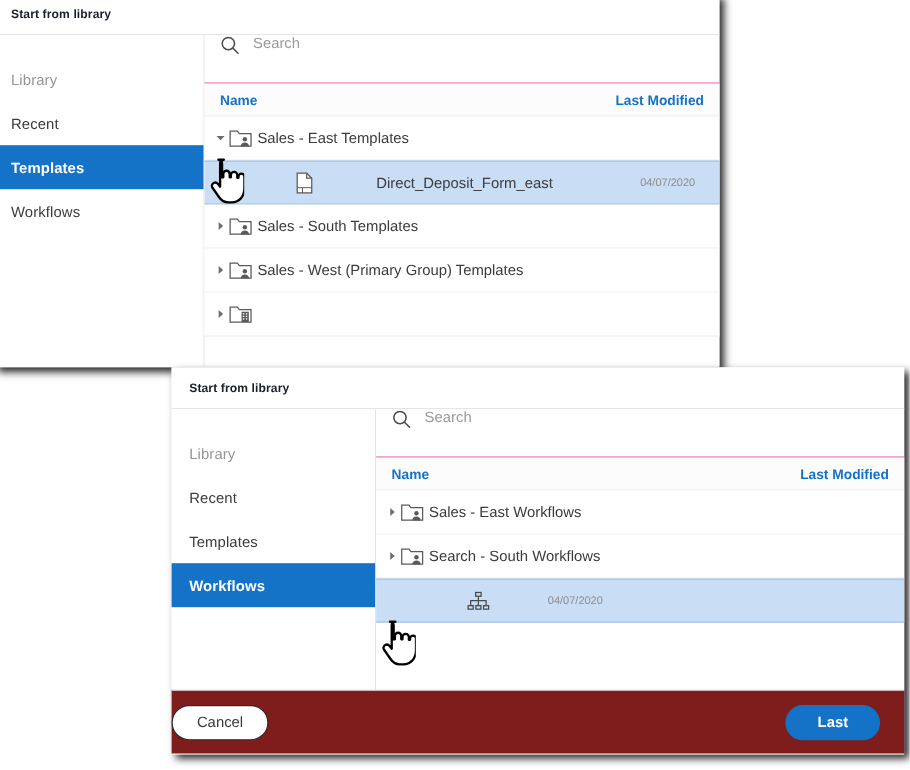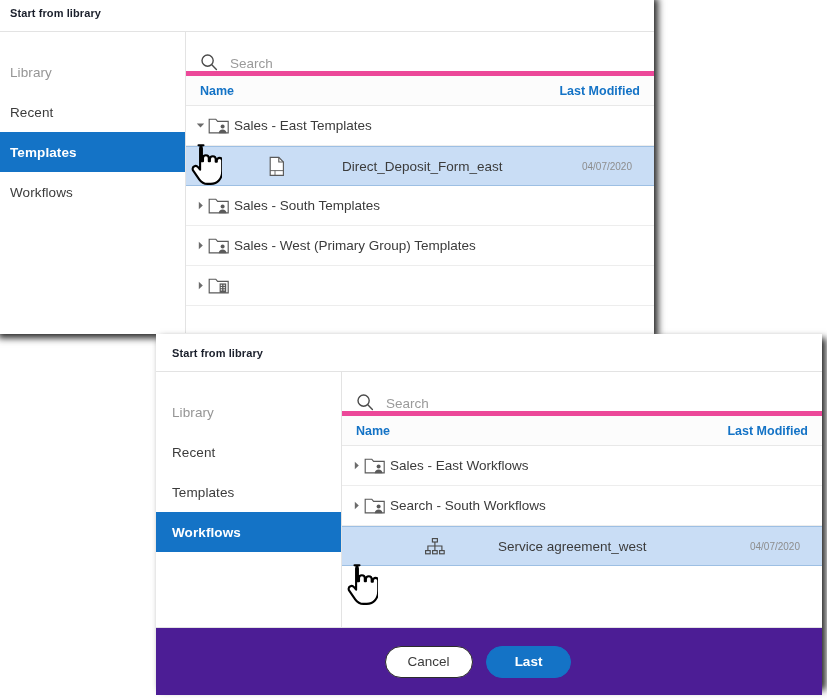--- a/index.html
+++ b/index.html
@@ -56,23 +56,23 @@
     background: #1473c6;
     color: #ffffff;
     font-weight: bold;
   }
 
   
   .content { flex: 1 1 auto; min-width: 0; background:#fff; }
   .search-row {
     height: 44px;
     display: flex;
-    align-items: flex-end;
+    align-items: flex-start;
     padding-left: 14px;
-    border-bottom: 5px solid #ec4899;
+    border-bottom: 1px solid #ec4899;
   }
   .search-icon { width: 18px; height: 18px; flex: 0 0 auto; margin-right: 12px; }
   .search-input {
     border: 0; outline: 0; background: transparent;
     font-family: "Liberation Sans", sans-serif;
     font-size: 13.5px; color: #3b3b3b;
     width: 100%; padding: 0;
   }
   .search-input::placeholder { color: #9a9a9a; }
 
@@ -112,28 +112,28 @@
     display: flex; align-items: center; justify-content: center;
     padding-left: 6px;
   }
   .row-icon { width: 26px; flex: 0 0 auto; display:flex; align-items:center; }
   .row-label { flex: 1 1 auto; white-space: nowrap; overflow: hidden; }
   .row-date { flex: 0 0 auto; color: #8d8d8d; font-size: 10px; }
   .indent { width: 34px; flex: 0 0 auto; }
 
   
   .dlg-footer {
-    height: 68px;
-    display: flex;
-    align-items: center;
-    justify-content: center;
+    height: 58px;
+    display: flex;
+    align-items: center;
+    justify-content: space-between;
     gap: 13px;
     padding-right: 22px;
     border-top: 1px solid #e3e3e3;
-    background: #4c1d95;
+    background: #7f1d1d;
   }
   .btn {
     font-family: "Liberation Sans", sans-serif;
     font-size: 13.5px;
     border-radius: 16px;
     height: 32px;
     cursor: pointer;
   }
   .btn-secondary {
     background: #ffffff;
@@ -352,21 +352,20 @@
                 <svg width="22" height="19" viewBox="0 0 22 19">
                   <g fill="none" stroke="#4a4a4a" stroke-width="1.15">
                     <rect x="8.4" y="1.6" width="5.0" height="3.4"></rect>
                     <rect x="1.6" y="13.6" width="4.6" height="3.2"></rect>
                     <rect x="8.6" y="13.6" width="4.6" height="3.2"></rect>
                     <rect x="15.6" y="13.6" width="4.6" height="3.2"></rect>
                     <path d="M10.9 5.0 v4.0 M3.9 13.6 v-4.6 h14.0 v4.6 M10.9 9.0 v4.6"></path>
                   </g>
                 </svg>
               </span>
-              <span class="row-label">Service agreement_west</span>
               <span class="row-date">04/07/2020</span>
             </div>
           </div>
       </div>
     </div>
     <div class="dlg-footer">
       <button class="btn btn-secondary">Cancel</button>
       <button class="btn btn-primary">Last</button>
     </div>
   </div>

